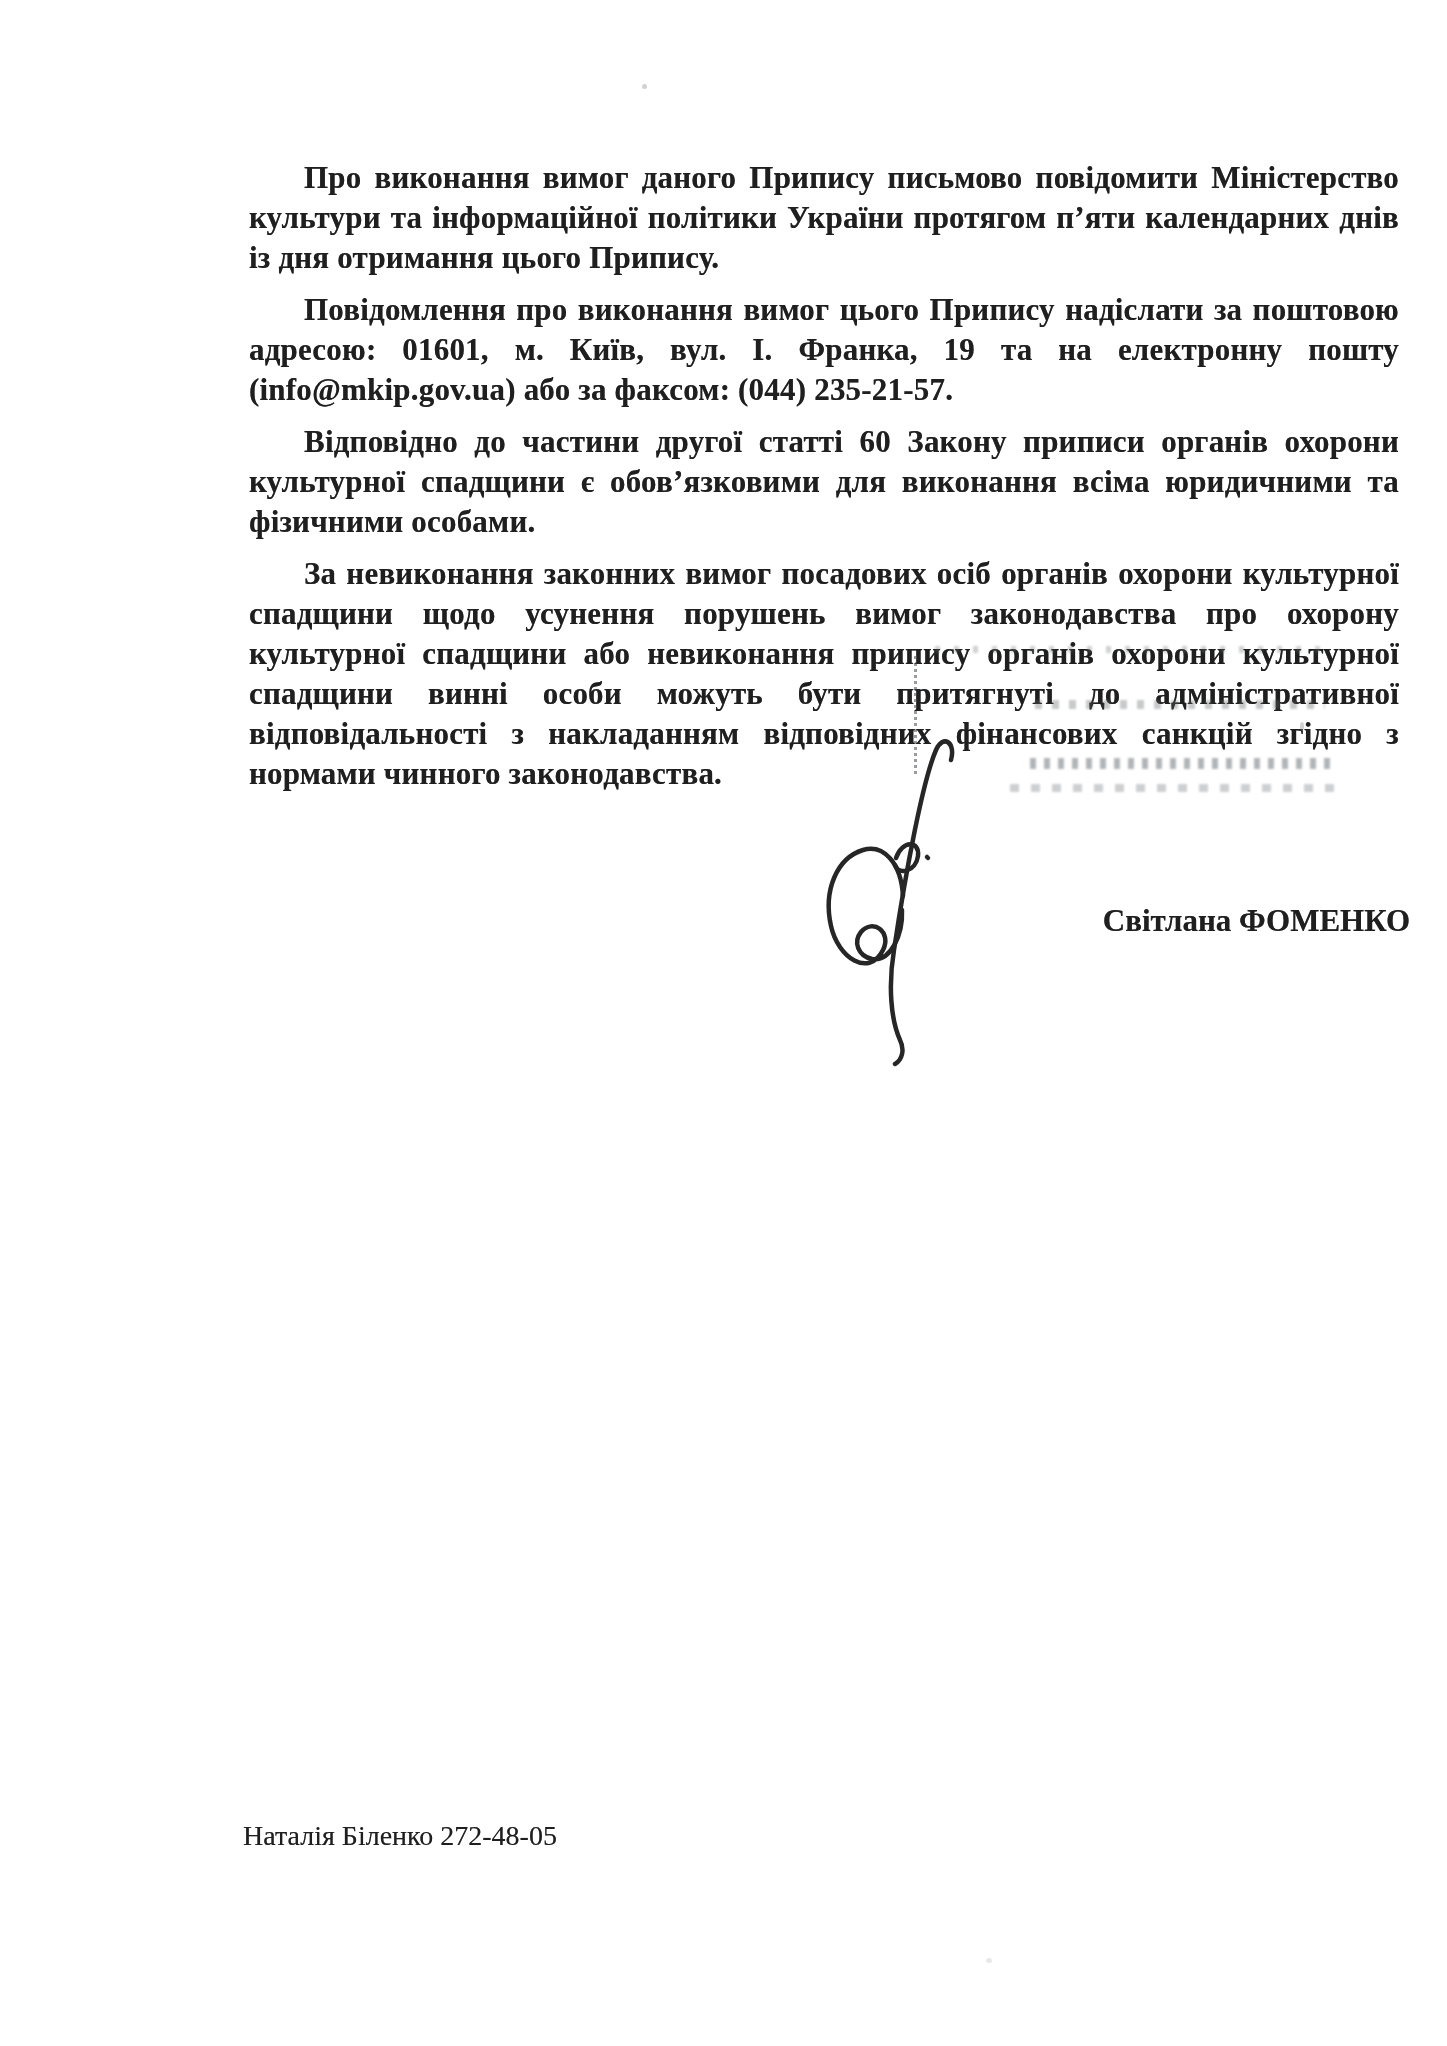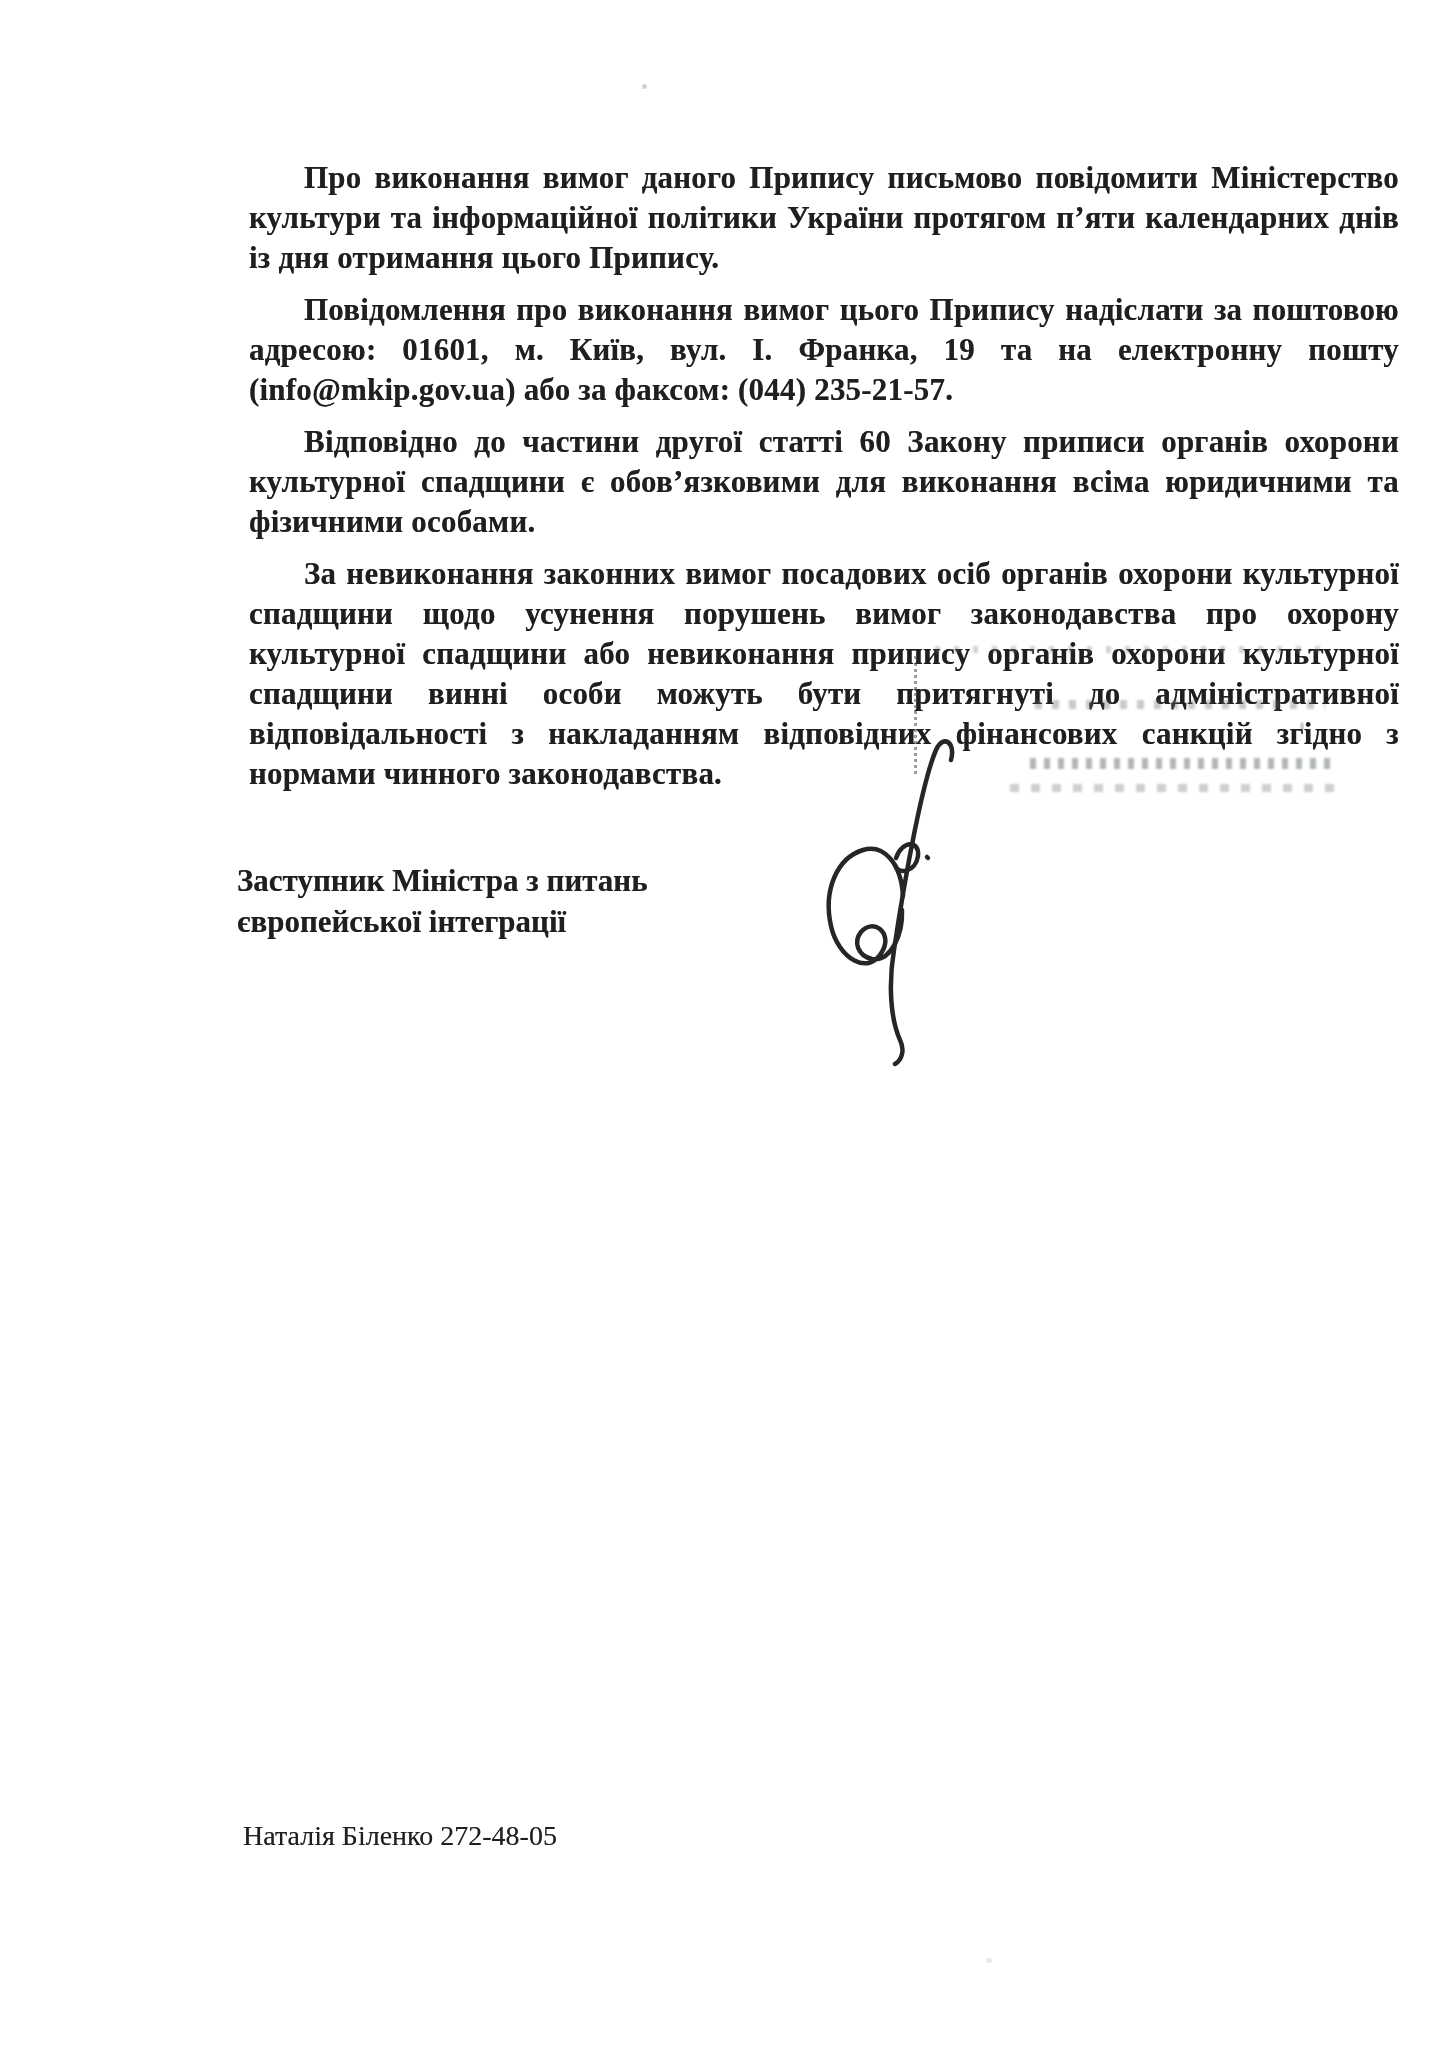--- a/index.html
+++ b/index.html
@@ -154,21 +154,18 @@
 
     <path d="M176,32 C181,14 168,6 161,22 C148,52 131,142 119,222 C113,258 116,292 125,312 C130,322 127,332 120,336"></path>
 
     <path d="M128,168 C126,134 108,116 88,122 C62,130 48,162 56,198 C63,230 94,250 108,222 C117,204 98,190 86,204 C78,214 83,228 97,231 C116,234 128,206 127,182"></path>
 
     <path d="M121,130 C127,112 145,112 143,128 C141,143 124,148 120,137"></path>
 
     <path d="M152,129 L153,130"></path>
   </svg>
 
-  <div class="sig-title">
-    <span>Заступник Міністра з питань</span>
-    <span>європейської інтеграції</span>
-  </div>
 
+  <div class="sig-name">Світлана ФОМЕНКО</div>
 
   <div class="footer-contact">Наталія Біленко 272-48-05</div>
 
 </div>
 
 </body></html>

